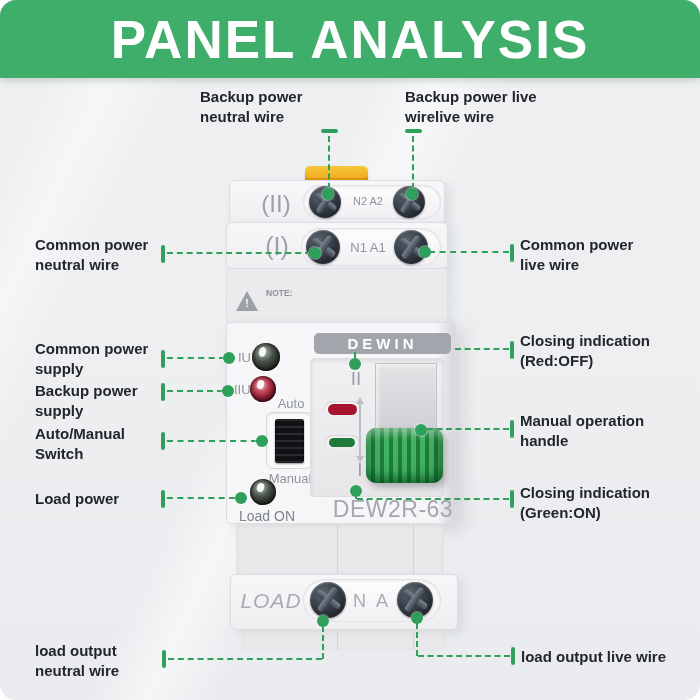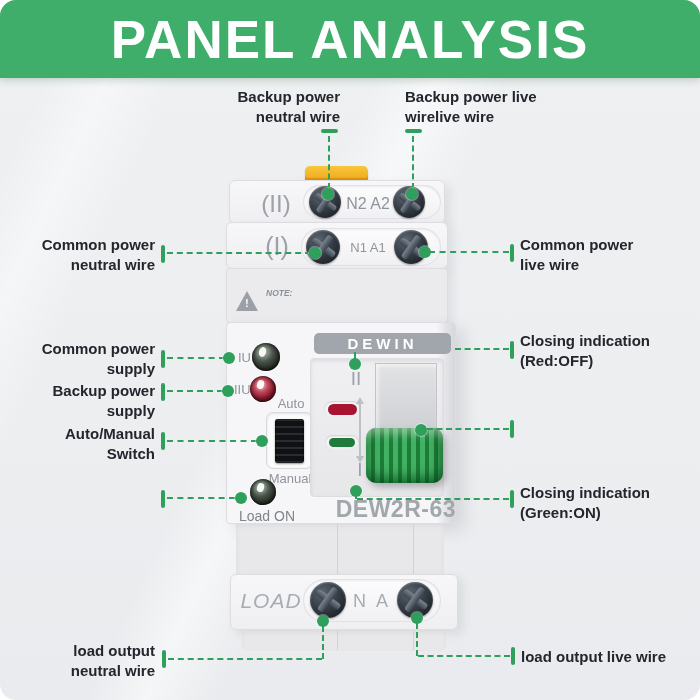--- a/index.html
+++ b/index.html
@@ -72,21 +72,21 @@
   .clip { position:absolute; background:linear-gradient(180deg,#f8c63e,#eda513);
     border-radius:5px 5px 3px 3px; box-shadow:inset 0 -5px 0 #de9410, 0 1px 2px rgba(0,0,0,.15); }
   .note-tri { position:absolute; background:#9aa0a5; clip-path:polygon(50% 0,100% 100%,0 100%);
     display:flex; align-items:flex-end; justify-content:center; }
   .note-tri span { color:#fff; font-size:10px; font-weight:bold; line-height:1; padding-bottom:2px; }
 
   
   :root { --g:#2fa05c; }
   .co { position:absolute; font-size:15px; line-height:1.3; font-weight:bold;
     color:#23262c; white-space:pre-line; }
-  .co.r { text-align:right; }
+  .co.r { }
   .hline { position:absolute; height:0; border-top:2px dashed var(--g); }
   .vline { position:absolute; width:0; border-left:2px dashed var(--g); }
   .dot { position:absolute; width:12px; height:12px; border-radius:50%; background:var(--g);
     box-shadow:0 0 0 1px rgba(255,255,255,.35); }
   .tick-h { position:absolute; height:4px; border-radius:2px; background:var(--g); }
   .tick-v { position:absolute; width:4px;  border-radius:2px; background:var(--g); }
 </style>
 </head>
 <body>
 
@@ -96,34 +96,34 @@
     <h1>PANEL ANALYSIS</h1>
   </div>
 
   <div class="clip" style="left:305px; top:166px; width:63px; height:17px;"></div>
 
   <div class="block" style="left:229px; top:180px; width:216px; height:44px;"></div>
   <div class="abs gray-ser" style="left:256px; top:190px; width:40px; font-size:24px; text-align:center;">(II)</div>
   <div class="capsule" style="left:303px; top:185px; width:138px; height:34px;"></div>
   <div class="screw" style="left:309px; top:186px; width:32px; height:32px;"></div>
   <div class="screw" style="left:393px; top:186px; width:32px; height:32px;"></div>
-  <div class="abs dev-txt" style="left:343px; top:195px; width:50px; font-size:16px; text-align:center;">N2 A2</div>
+  <div class="abs dev-txt" style="left:343px; top:195px; width:50px; font-size:11px; text-align:center;">N2 A2</div>
 
   <div class="block" style="left:226px; top:222px; width:222px; height:47px;"></div>
   <div class="abs gray-ser" style="left:256px; top:232px; width:42px; font-size:25px; text-align:center;">(I)</div>
   <div class="capsule" style="left:301px; top:228px; width:140px; height:38px;"></div>
   <div class="screw" style="left:306px; top:230px; width:34px; height:34px;"></div>
   <div class="screw" style="left:394px; top:230px; width:34px; height:34px;"></div>
   <div class="abs dev-txt" style="left:342px; top:240px; width:52px; font-size:13px; text-align:center;">N1 A1</div>
 
   <div class="abs" style="left:226px; top:268px; width:222px; height:55px; background:#ebebee; border:1px solid #dedee2; border-radius:4px; box-shadow:5px 3px 9px rgba(70,75,85,.08);"></div>
   <div class="note-tri" style="left:236px; top:291px; width:22px; height:20px;">
     <span>!</span>
   </div>
-  <div class="abs" style="left:266px; top:288px; font-size:8.5px; font-weight:bold; color:#8b9197;font-style:italic;">NOTE:</div>
+  <div class="abs" style="left:266px; top:288px; font-size:8.5px; font-weight:bold; color:#8b9197;">NOTE:</div>
 
   <div class="abs" style="left:226px; top:322px; width:230px; height:202px; border-radius:4px;
        background:linear-gradient(90deg,#f6f6f8 0%, #f6f6f8 92%, #e4e4e8 96%, #d6d6db 100%);
        border:1px solid #dcdce1; box-shadow:8px 6px 16px rgba(60,65,75,.13);"></div>
 
   <div class="abs" style="left:314px; top:333px; width:137px; height:21px; background:#a0a6ab; border-radius:5px;
        display:flex; align-items:center; justify-content:center; color:#fff; font-size:15px; font-weight:bold; letter-spacing:4px;">DEWIN</div>
 
   <div class="abs dev-txt" style="left:238px; top:350px; font-size:13px;">IU</div>
   <div class="light dark" style="left:252px; top:343px; width:28px; height:28px;"></div>
@@ -143,21 +143,21 @@
   <div class="abs gray-ser" style="left:345px; top:368px; width:22px; font-size:19px; text-align:center;">II</div>
   <div class="slot" style="left:375px; top:363px; width:62px; height:76px;"></div>
   <div class="wind" style="left:324px; top:401px; width:37px; height:17px;"></div>
   <div class="pill" style="left:328px; top:404px; width:29px; height:11px; background:#a81330;"></div>
   <div class="arrow" style="left:359px; top:404px; height:52px;"></div>
   <div class="wind" style="left:325px; top:435px; width:34px; height:15px;"></div>
   <div class="pill" style="left:329px; top:438px; width:26px; height:9px; background:#1f7a3b;"></div>
   <div class="abs gray-ser" style="left:352px; top:459px; width:16px; font-size:19px; text-align:center;">I</div>
   <div class="knob" style="left:366px; top:428px; width:77px; height:55px;"></div>
 
-  <div class="abs" style="left:330px; top:496px; width:126px; font-size:23px; text-align:right; color:#a2a7ac; letter-spacing:.5px;font-weight:bold;">DEW2R-63</div>
+  <div class="abs" style="left:330px; top:496px; width:126px; font-size:23px; text-align:center; color:#a2a7ac; letter-spacing:.5px;">DEW2R-63</div>
 
   <div class="neck" style="left:236px; top:523px; width:208px; height:53px;"></div>
   <div class="seam" style="left:337px; top:524px; height:51px;"></div>
   <div class="seam" style="left:413px; top:524px; height:51px;"></div>
 
   <div class="block" style="left:230px; top:574px; width:228px; height:56px;"></div>
   <div class="abs" style="left:238px; top:589px; width:66px; font-size:21px; text-align:center; color:#a7acb0; letter-spacing:1px;font-style:italic;">LOAD</div>
   <div class="capsule" style="left:303px; top:579px; width:138px; height:43px;"></div>
   <div class="screw" style="left:310px; top:582px; width:36px; height:36px;"></div>
   <div class="screw" style="left:397px; top:582px; width:36px; height:36px;"></div>
@@ -201,34 +201,37 @@
   <div class="tick-v" style="left:161px; top:383px; height:18px;"></div>
   <div class="hline" style="left:167px; top:390px; width:56px;"></div>
   <div class="dot" style="left:222px; top:385px;"></div>
 
   <div class="co r" style="left:35px; top:424px; width:120px;">Auto/Manual
 Switch</div>
   <div class="tick-v" style="left:161px; top:432px; height:18px;"></div>
   <div class="hline" style="left:167px; top:440px; width:90px;"></div>
   <div class="dot" style="left:256px; top:435px;"></div>
 
+  <div class="co r" style="left:35px; top:489px; width:120px;">Load power</div>
   <div class="tick-v" style="left:161px; top:490px; height:18px;"></div>
   <div class="hline" style="left:167px; top:497px; width:68px;"></div>
   <div class="dot" style="left:235px; top:492px;"></div>
 
   <div class="dot" style="left:349px; top:358px;"></div>
   <div class="vline" style="left:354px; top:352px; height:7px;"></div>
   <div class="hline" style="left:455px; top:348px; width:54px;"></div>
   <div class="tick-v" style="left:510px; top:341px; height:18px;"></div>
   <div class="co" style="left:520px; top:331px; width:155px;">Closing indication
 (Red:OFF)</div>
 
   <div class="dot" style="left:415px; top:424px;"></div>
   <div class="hline" style="left:427px; top:428px; width:82px;"></div>
   <div class="tick-v" style="left:510px; top:420px; height:18px;"></div>
+  <div class="co" style="left:520px; top:411px; width:155px;">Manual operation
+handle</div>
 
   <div class="dot" style="left:350px; top:485px;"></div>
   <div class="vline" style="left:355px; top:492px; height:7px;"></div>
   <div class="hline" style="left:357px; top:498px; width:152px;"></div>
   <div class="tick-v" style="left:510px; top:490px; height:18px;"></div>
   <div class="co" style="left:520px; top:483px; width:160px;">Closing indication
 (Green:ON)</div>
 
   <div class="dot" style="left:317px; top:615px;"></div>
   <div class="vline" style="left:322px; top:626px; height:33px;"></div>

